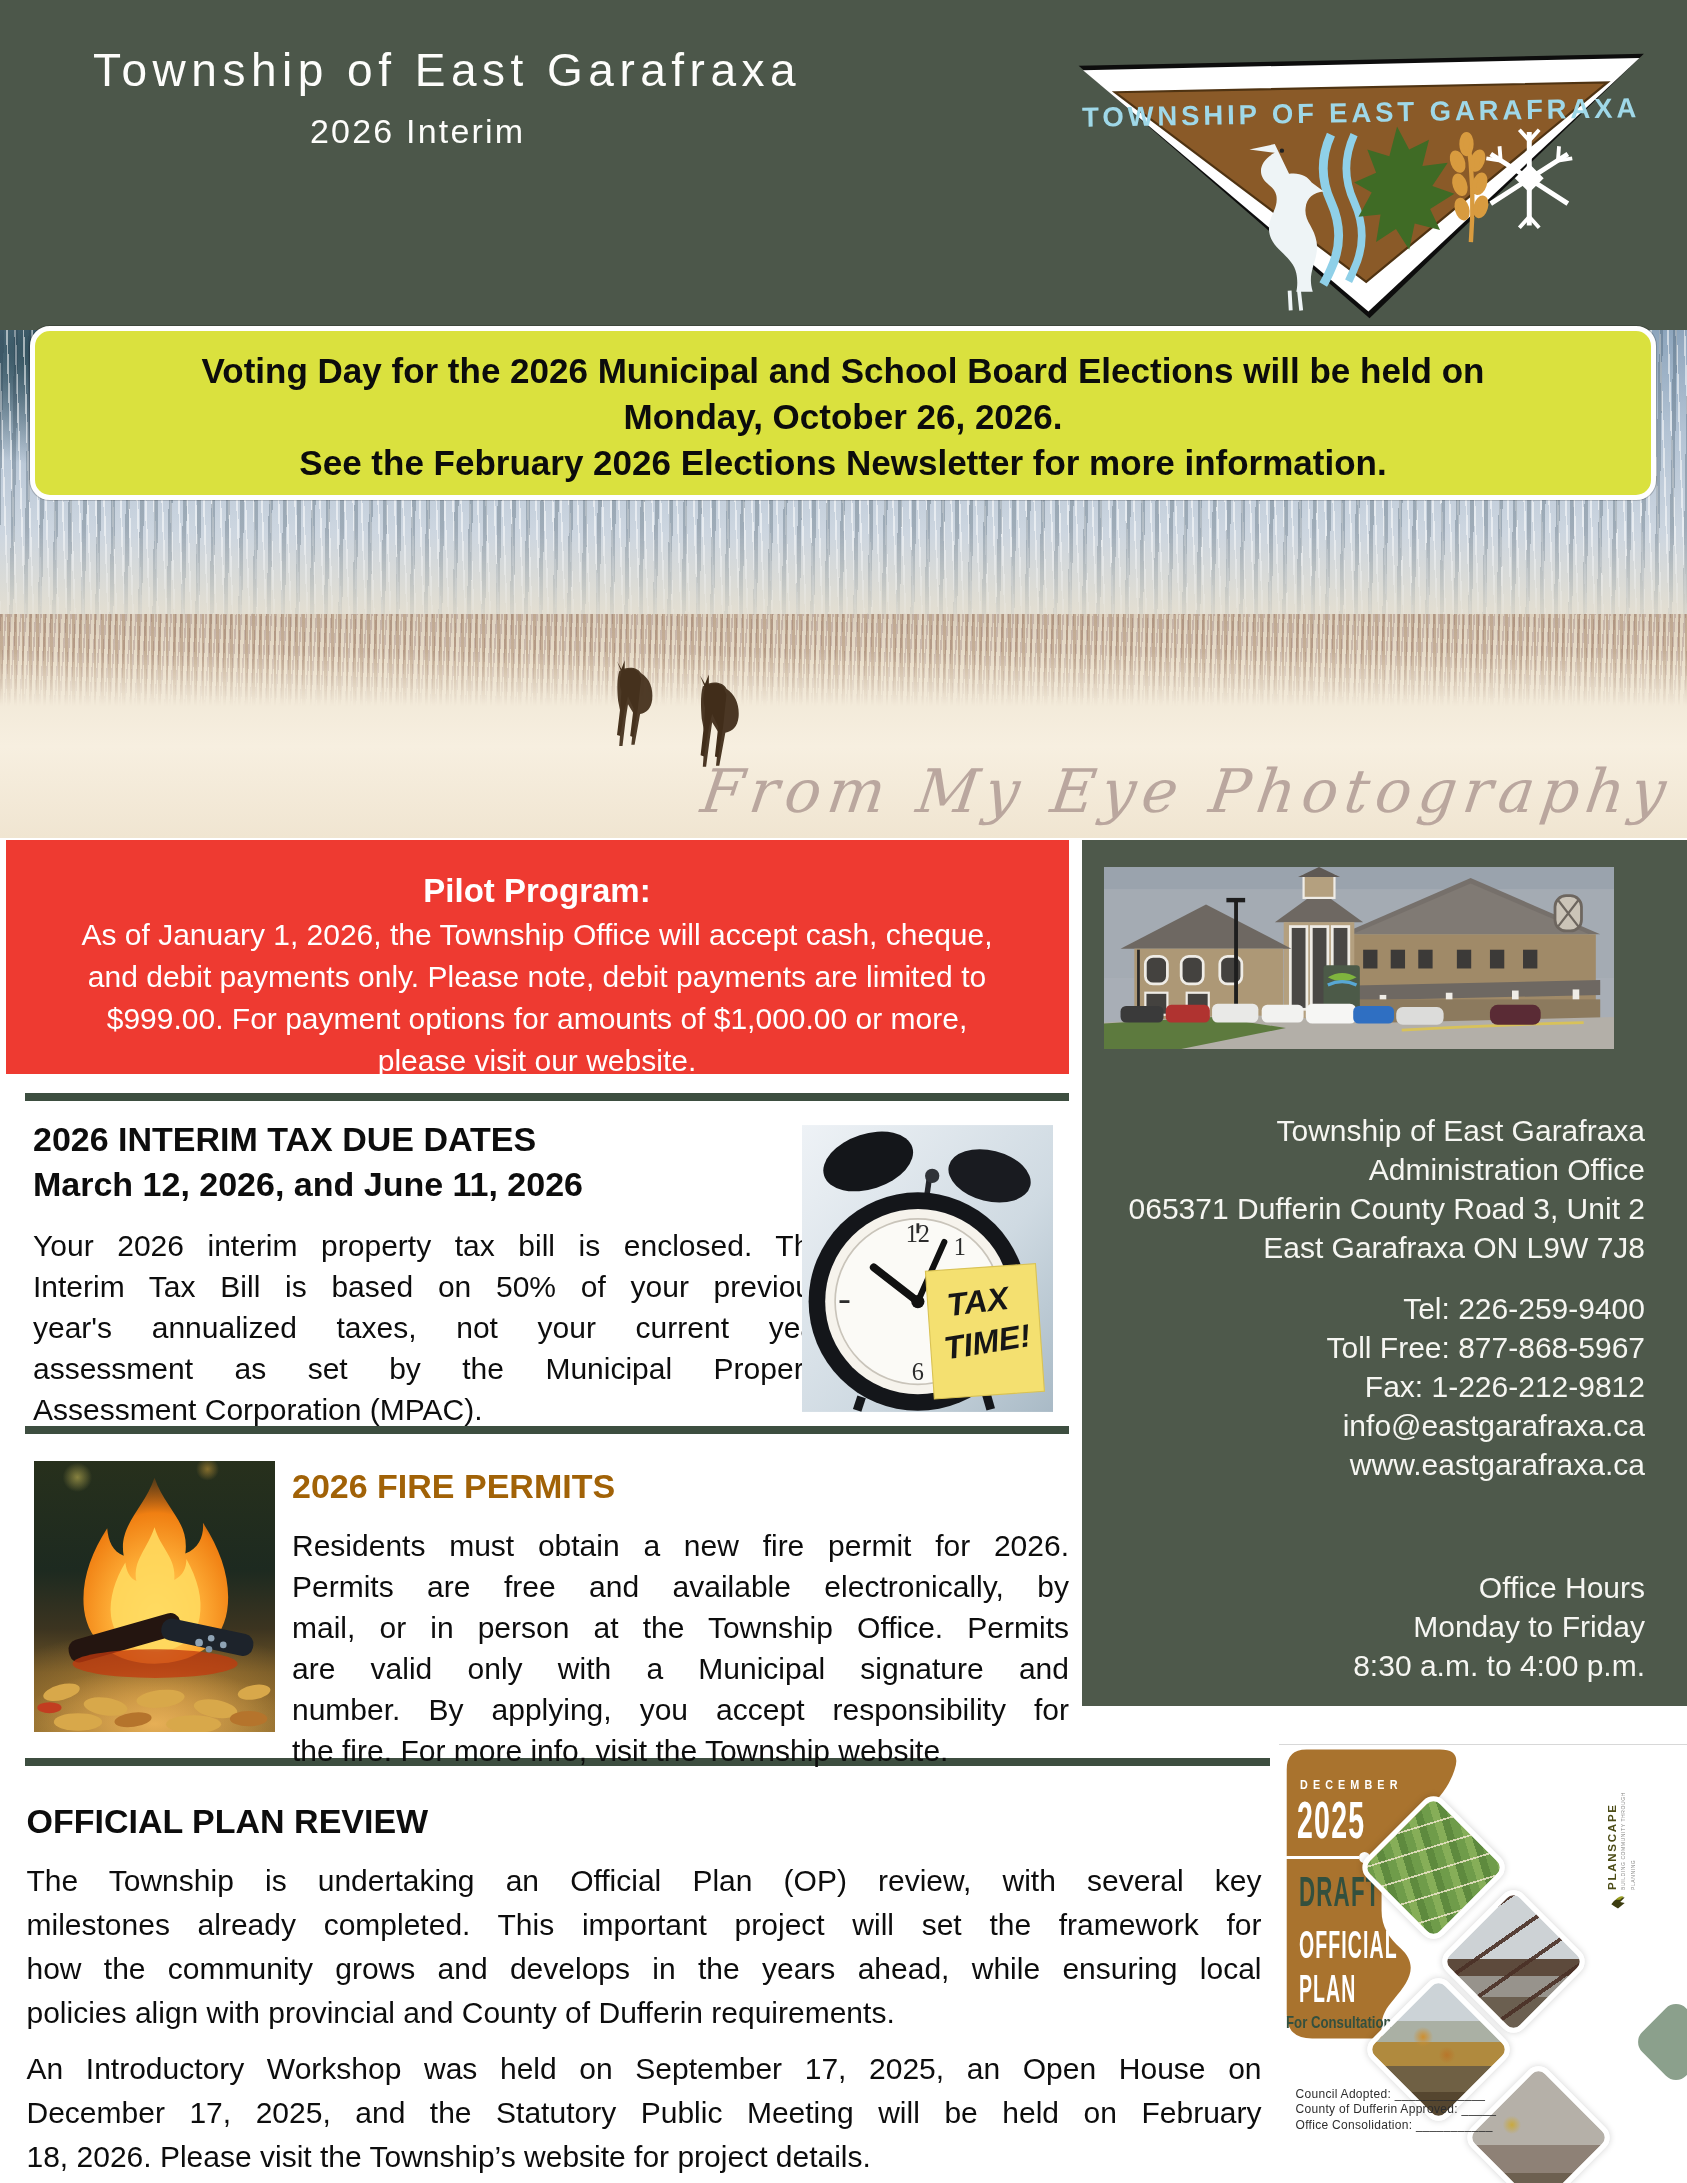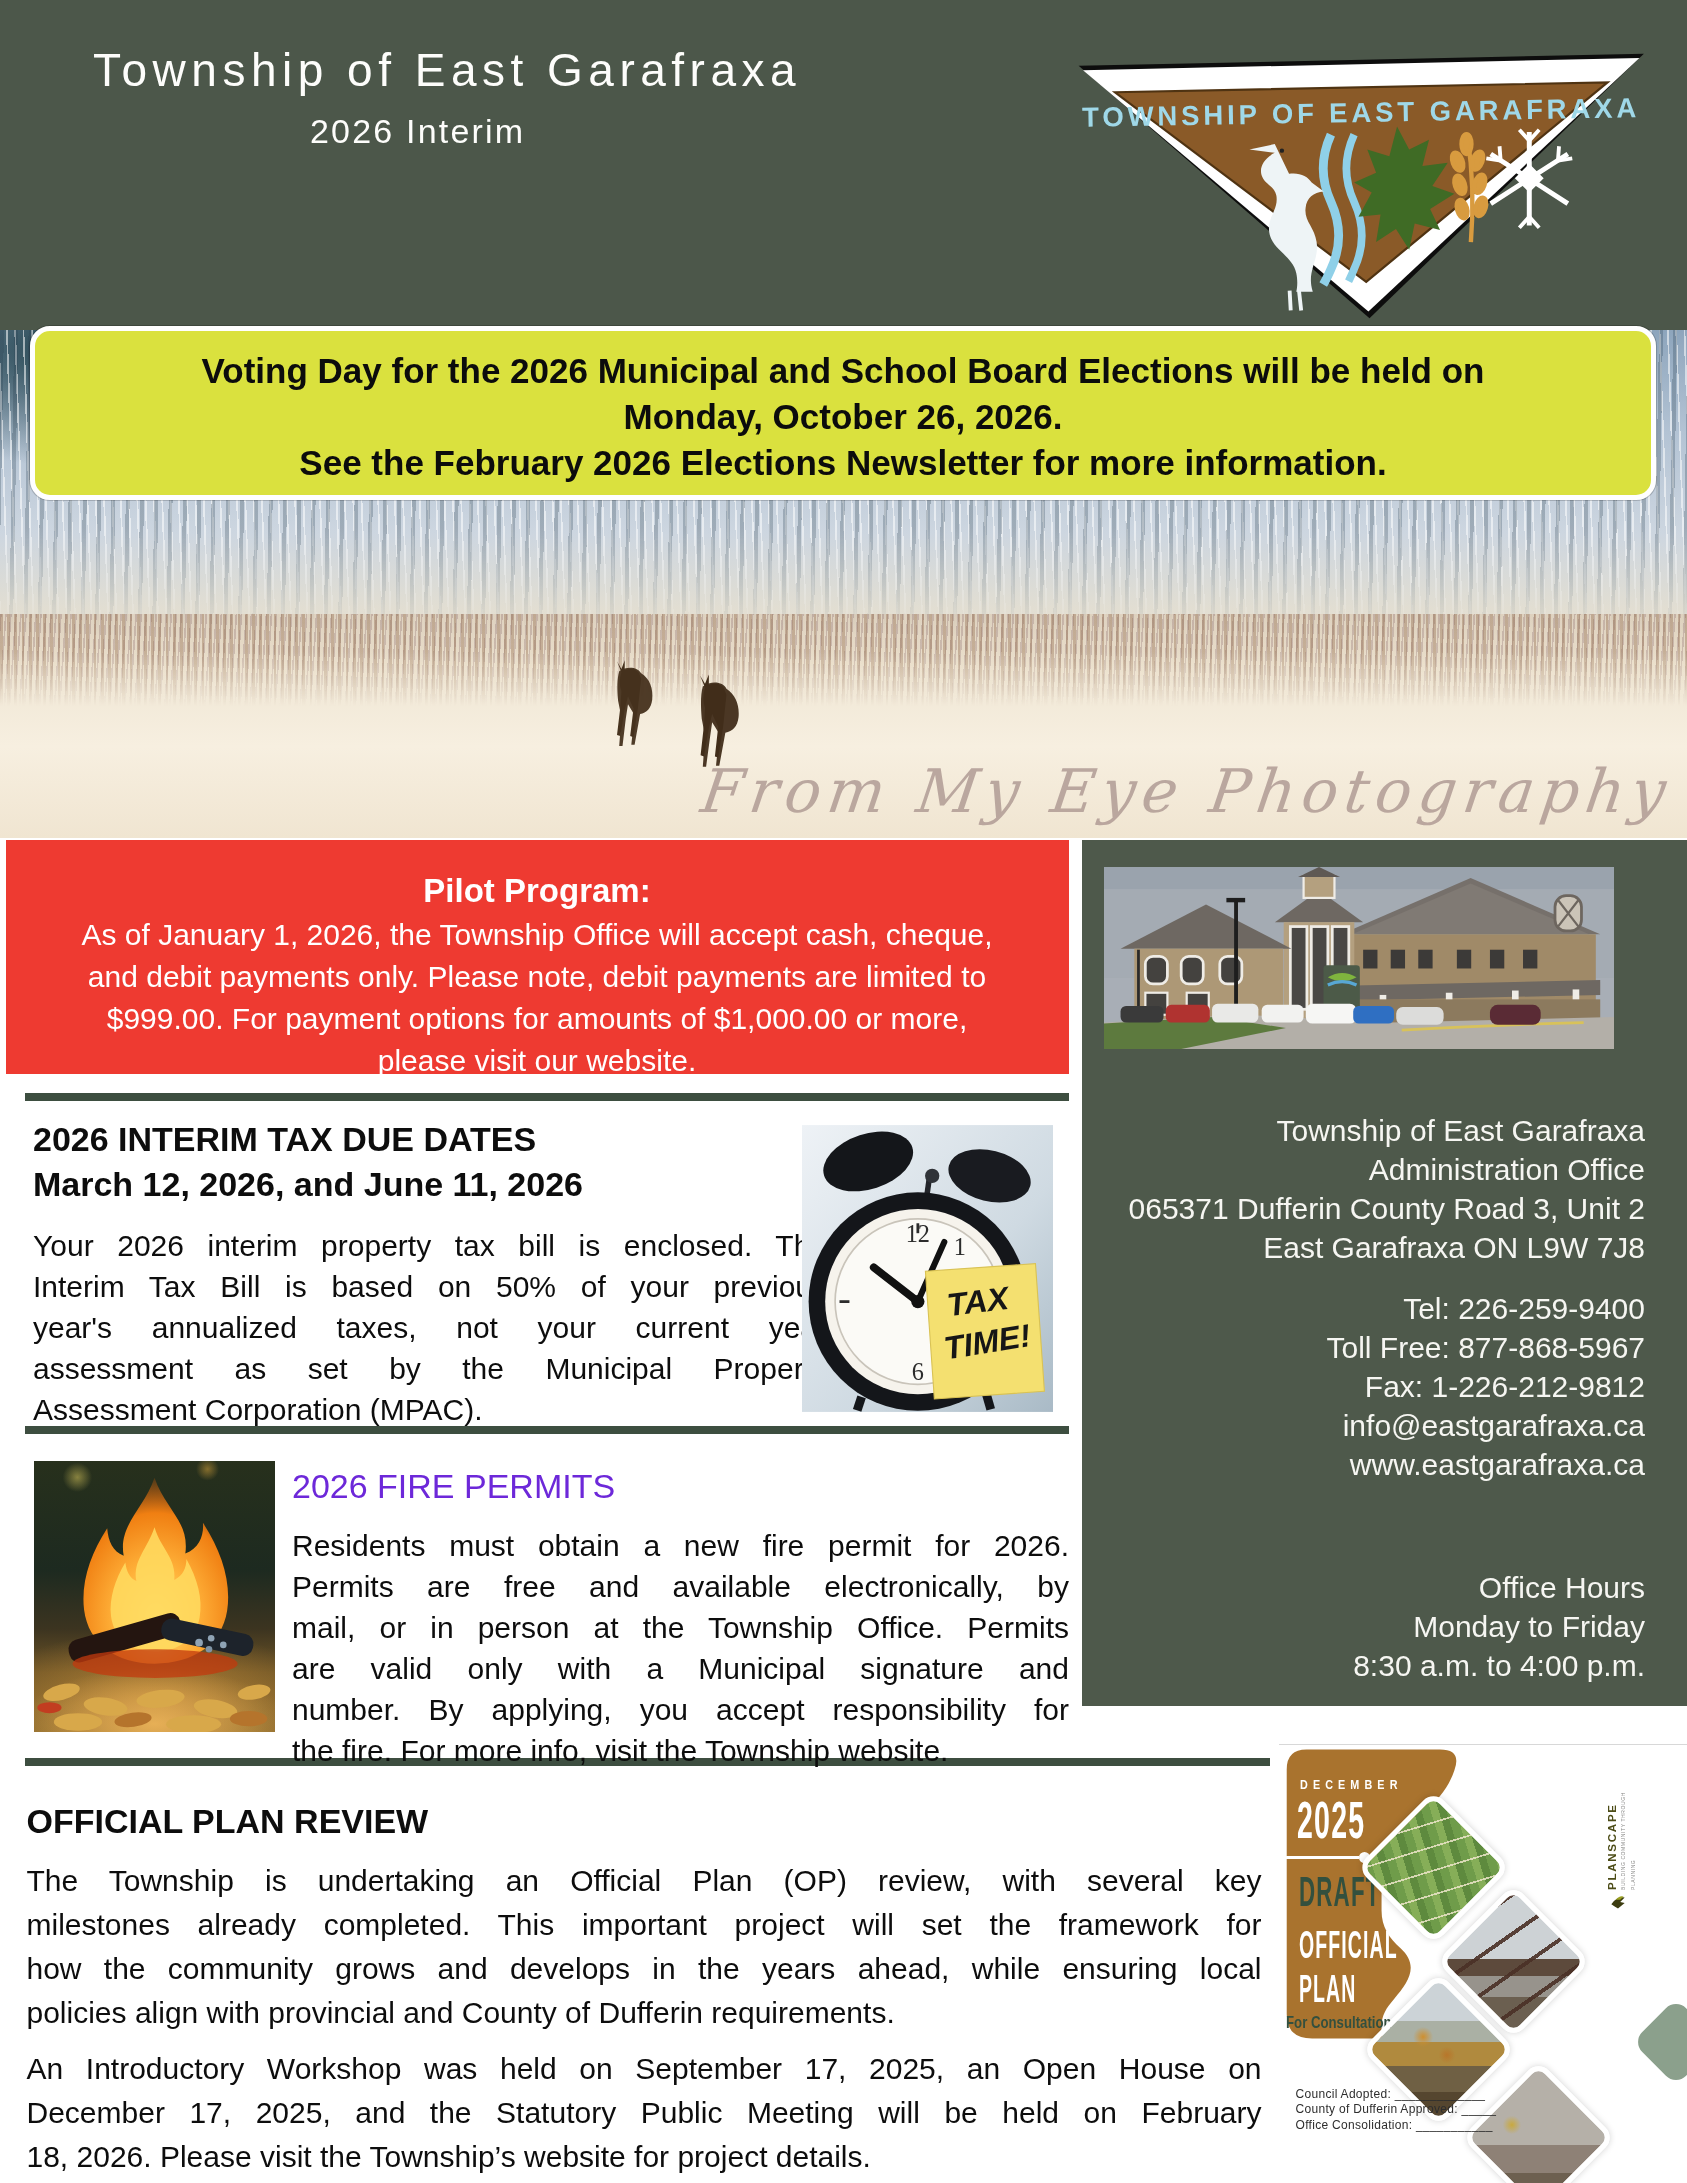--- a/index.html
+++ b/index.html
@@ -73,21 +73,21 @@
   .clockimg { position:absolute; left:802px; top:1125px; width:251px; height:287px; }
 
   
   .fireimg { position:absolute; left:34px; top:1461px; width:241px; height:271px; overflow:hidden;
     background:
       radial-gradient(circle 21px at 18% 6%, rgba(214,197,92,.55), rgba(214,197,92,0) 70%),
       radial-gradient(circle 16.5px at 72% 3%, rgba(225,170,60,.5), rgba(225,170,60,0) 70%),
       radial-gradient(ellipse 70% 26% at 50% 97%, rgba(234,178,88,.95), rgba(234,178,88,0) 80%),
       radial-gradient(ellipse 85% 30% at 50% 88%, rgba(196,140,58,.85), rgba(196,140,58,0) 85%),
       linear-gradient(180deg,#27301c 0%,#1d2a20 40%,#3c3420 62%,#6e5526 78%,#8a6a2e 100%); }
-  .fire-h { position:absolute; left:292px; top:1467px; font-size:34px; font-weight:normal; color:#6d28d9; }
+  .fire-h { position:absolute; left:292px; top:1467px; font-size:34px; font-weight:bold; color:#a16207; }
   .fire-b { position:absolute; left:292px; top:1525px; width:777px; }
 
   
   .op-h { position:absolute; left:26.5px; top:1802px; font-size:34px; font-weight:bold; color:#0d0d0d; }
   .op-p1 { position:absolute; left:26.5px; top:1859px; width:1235px; }
   .op-p2 { position:absolute; left:26.5px; top:2047px; width:1235px; }
   .just-wide div { font-size:30px; color:#0d0d0d; line-height:44px; text-align:justify; text-align-last:justify; }
   .just-wide div.last { text-align-last:left; }
 
   

